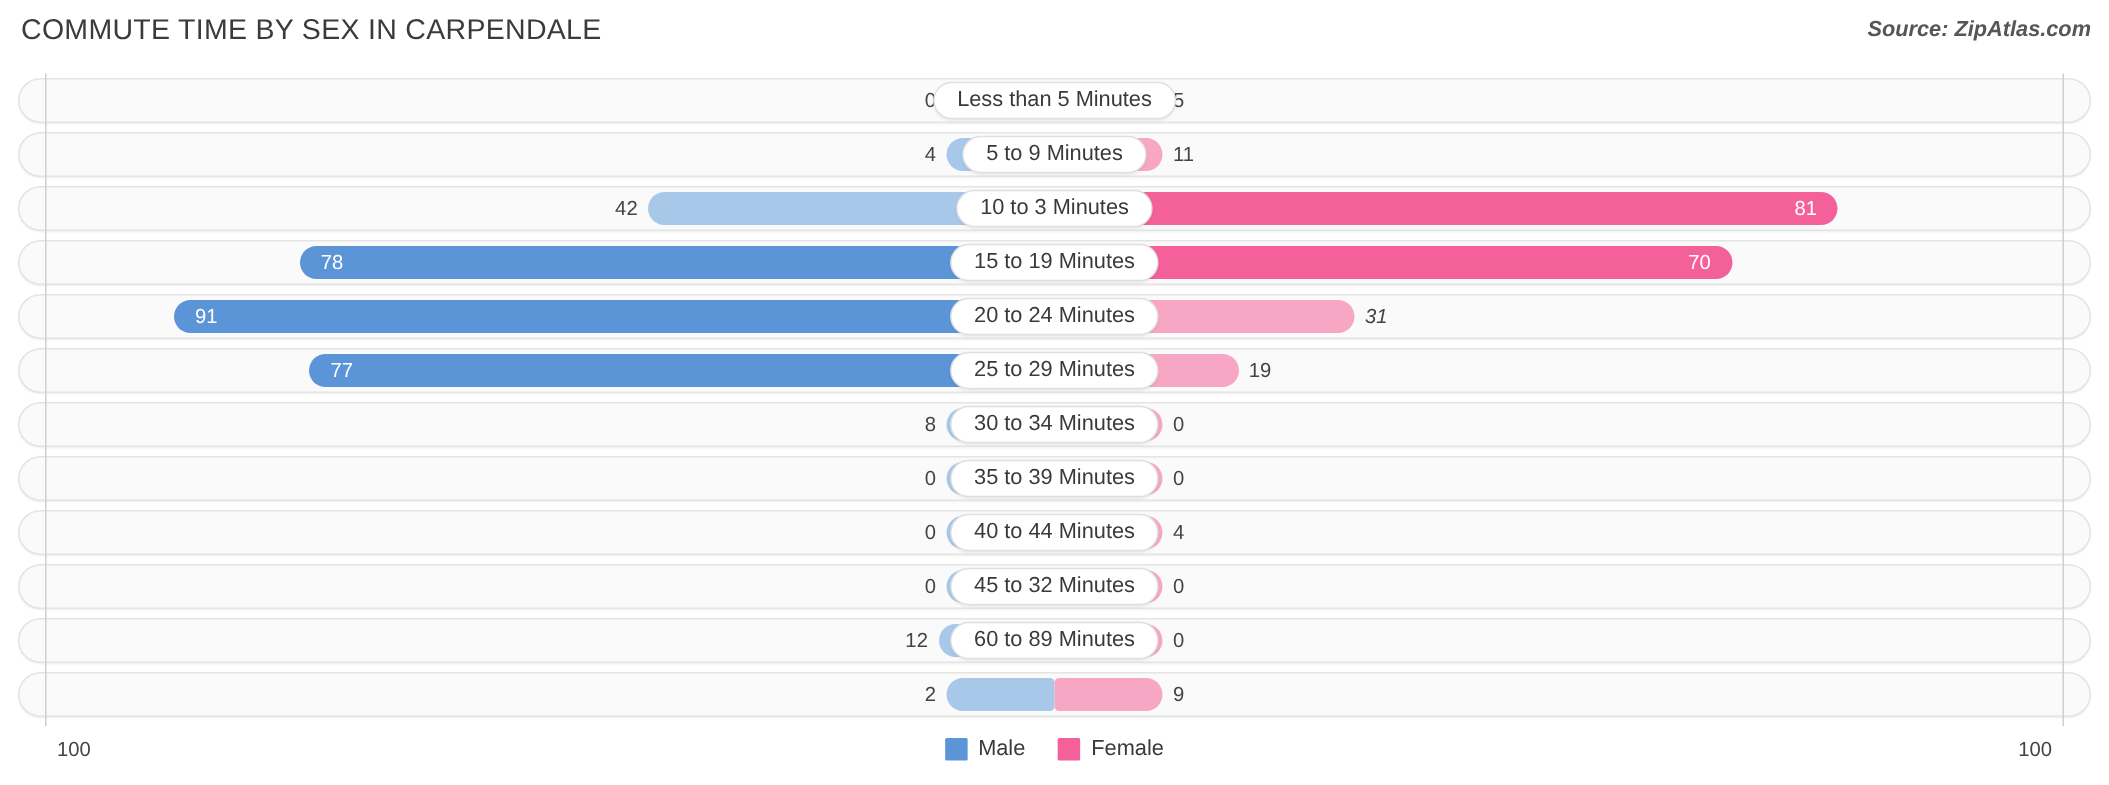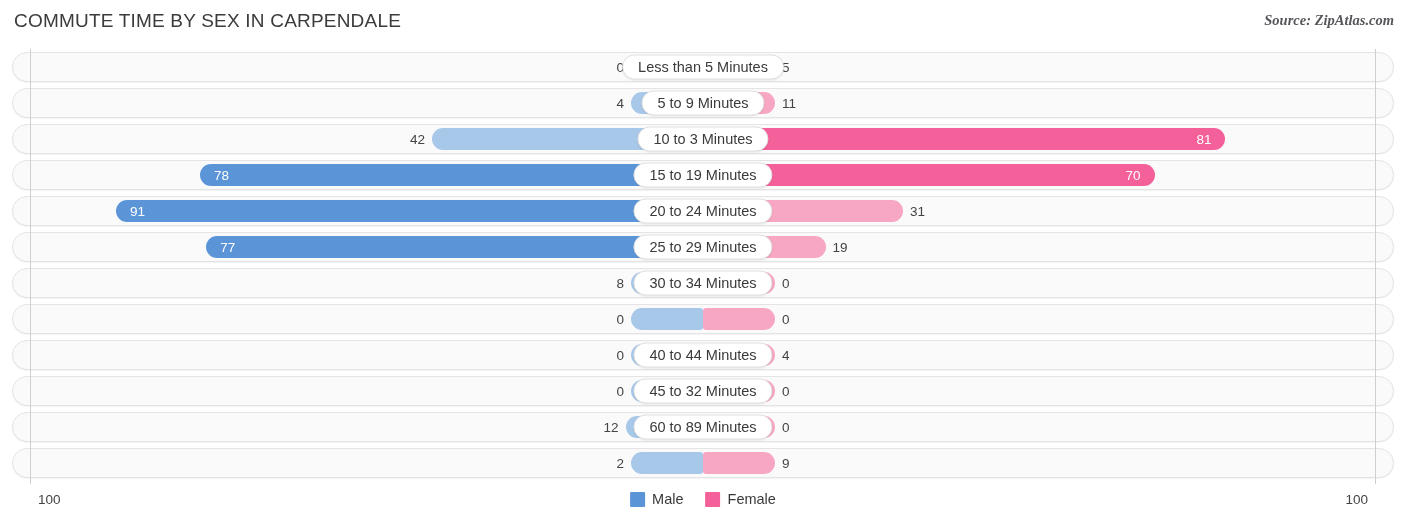--- a/index.html
+++ b/index.html
@@ -34,21 +34,20 @@
   }
   .source-note {
     position: absolute;
     right: 12px;
     top: 12px;
     font-size: 14.5px;
     font-style: italic;
     font-weight: bold;
     color: #55565a;
     white-space: nowrap;
-    font-family: Liberation Serif, serif;
   }
 
   
   .plot {
     position: absolute;
     left: 0;
     top: 44px;
     width: 1406px;
     height: 440px;
   }
@@ -227,21 +226,21 @@
           <div class="val inside" style="right: calc(50% + 489.1px); transform: translate(100%, -50%);">78</div>
           <div class="val inside" style="left: calc(50% + 437.5px); transform: translate(-100%, -50%);">70</div>
         </div>
         <div class="center-label">15 to 19 Minutes</div>
       </div>
       <div class="row">
         <div class="bars">
           <div class="bar male strong" style="width: 586.95px;"></div>
           <div class="bar female" style="width: 199.95px;"></div>
           <div class="val inside" style="right: calc(50% + 572.95px); transform: translate(100%, -50%);">91</div>
-          <div class="val" style="left: calc(50% + 206.95px);">31</div>
+          <div class="val" style="left: calc(50% + 206.95px); font-style: italic;">31</div>
         </div>
         <div class="center-label">20 to 24 Minutes</div>
       </div>
       <div class="row">
         <div class="bars">
           <div class="bar male strong" style="width: 496.65px;"></div>
           <div class="bar female" style="width: 122.55px;"></div>
           <div class="val inside" style="right: calc(50% + 482.65px); transform: translate(100%, -50%);">77</div>
           <div class="val" style="left: calc(50% + 129.55px);">19</div>
         </div>
@@ -256,20 +255,21 @@
         </div>
         <div class="center-label">30 to 34 Minutes</div>
       </div>
       <div class="row">
         <div class="bars">
           <div class="bar male" style="width: 72px;"></div>
           <div class="bar female" style="width: 72px;"></div>
           <div class="val" style="right: calc(50% + 79px);">0</div>
           <div class="val" style="left: calc(50% + 79px);">0</div>
         </div>
+        <div class="center-label">35 to 39 Minutes</div>
       </div>
       <div class="row">
         <div class="bars">
           <div class="bar male" style="width: 72px;"></div>
           <div class="bar female" style="width: 72px;"></div>
           <div class="val" style="right: calc(50% + 79px);">0</div>
           <div class="val" style="left: calc(50% + 79px);">4</div>
         </div>
         <div class="center-label">40 to 44 Minutes</div>
       </div>

